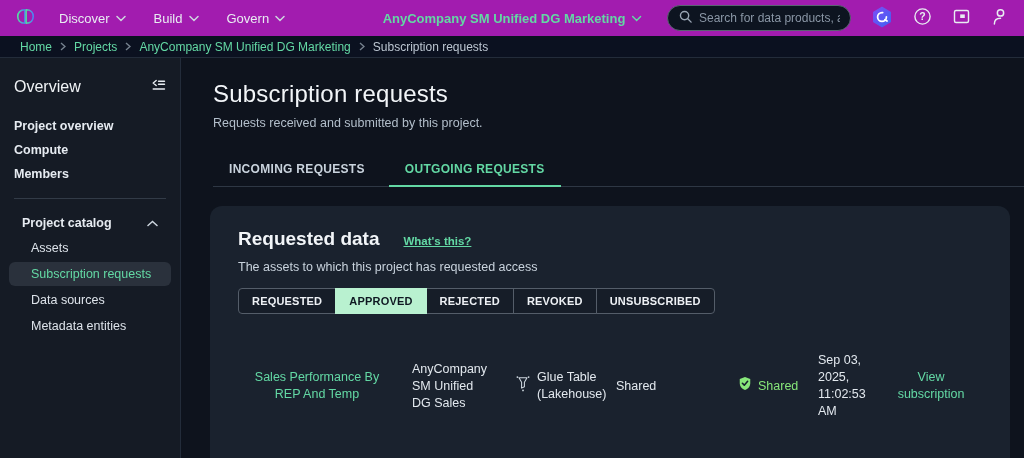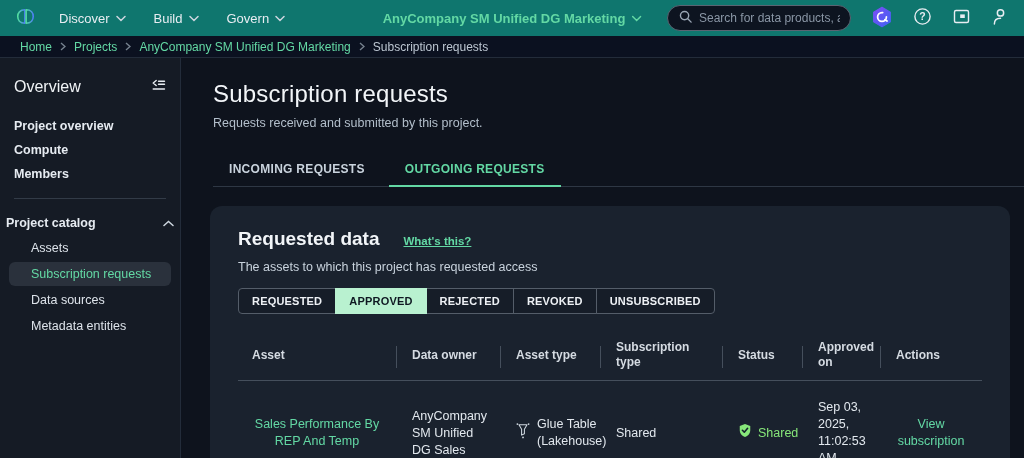--- a/index.html
+++ b/index.html
@@ -7,21 +7,21 @@
   body {
     font-family:"Liberation Sans", sans-serif;
     background:#0e131d;
     color:#e8edf2;
     font-size:13px;
   }
   .app { width:1024px; height:458px; position:relative; overflow:hidden; display:flex; flex-direction:column; }
 
   
   .topnav {
-    height:36px; background:#0f766e; display:flex; align-items:center;
+    height:36px; background:#a21caf; display:flex; align-items:center;
     position:relative; flex:0 0 auto; padding:16px 14px;
   }
   .logo-btn { display:flex; align-items:center; cursor:pointer; margin-right:22px; }
   .menu-group { display:flex; align-items:center; gap:28px; }
   .nav-menu { display:flex; align-items:center; gap:6px; cursor:pointer; color:#e8edf2; font-size:13px; }
   .chev { color:#cdd6df; display:inline-flex; }
   .project-selector {
     position:absolute; left:50%; transform:translateX(-50%);
     display:flex; align-items:center; gap:6px; cursor:pointer;
     color:var(--accent); font-weight:600; font-size:13px; white-space:nowrap;
@@ -58,21 +58,21 @@
   }
   .sidebar-header { display:flex; align-items:center; justify-content:space-between; padding:0 14px; margin-bottom:18px; }
   .sidebar-title { font-size:16px; font-weight:400; color:#f0f3f6; }
   .side-item {
     padding:5px 14px; font-size:12.5px; font-weight:700; color:#e6ebf1;
     cursor:pointer; line-height:14px;
   }
   .side-divider { border-top:1px solid #323b47; margin:12px 14px; }
   .section-header {
     display:flex; align-items:center; justify-content:space-between;
-    padding:4px 6px; cursor:pointer;
+    padding:4px 22px; cursor:pointer;
   }
   .section-label { font-size:12.5px; font-weight:700; color:#e6ebf1; }
   .sub-item {
     margin:2px 9px; padding:5px 8px 5px 22px; border-radius:6px;
     font-size:12.5px; color:#dde3ea; cursor:pointer; line-height:14px;
   }
   .sub-item.selected { background:#2a313c; color:var(--accent); }
 
   
   .main { flex:1 1 auto; background:#0e131d; padding-top:22px; min-width:0; overflow:hidden; }
@@ -320,29 +320,20 @@
 
         <div class="filters">
           <button class="filter-btn">REQUESTED</button>
           <button class="filter-btn selected">APPROVED</button>
           <button class="filter-btn">REJECTED</button>
           <button class="filter-btn">REVOKED</button>
           <button class="filter-btn">UNSUBSCRIBED</button>
         </div>
 
         <div class="tbl">
-          <div class="tbl-head">
-            <div class="th">Asset</div>
-            <div class="th">Data owner</div>
-            <div class="th">Asset type</div>
-            <div class="th">Subscription type</div>
-            <div class="th">Status</div>
-            <div class="th">Approved on</div>
-            <div class="th">Actions</div>
-          </div>
 
           <div class="tbl-row">
             <div class="td center">
               <span class="cell-link">Sales Performance By REP And Temp</span>
             </div>
             <div class="td">AnyCompany SM Unified DG Sales</div>
             <div class="td cell-with-icon">
               <span>
                 <svg width="14" height="17" viewBox="0 0 16 19" fill="none">
                   <path d="M3.4 3 H12.6 L9.6 8 V13.2 L6.4 14.8 V8 Z" stroke="#cfd8e0" stroke-width="1.2" stroke-linejoin="round"></path>

